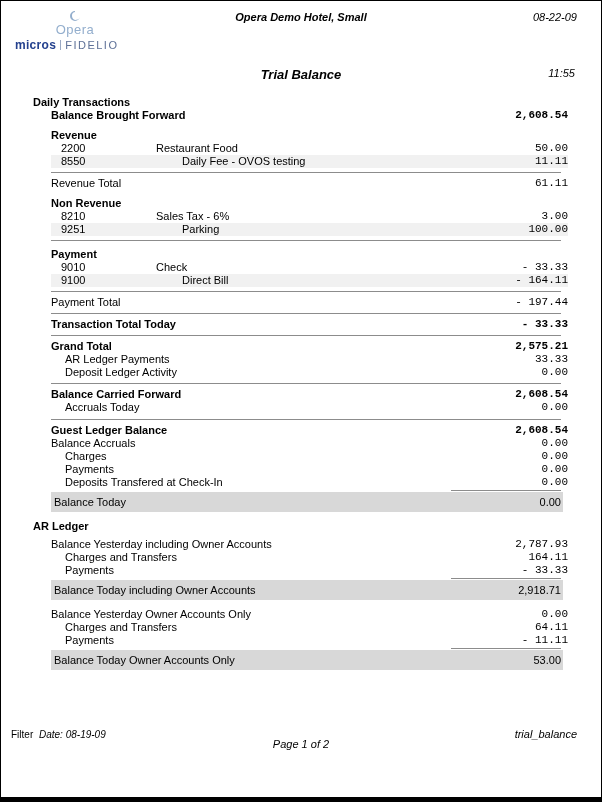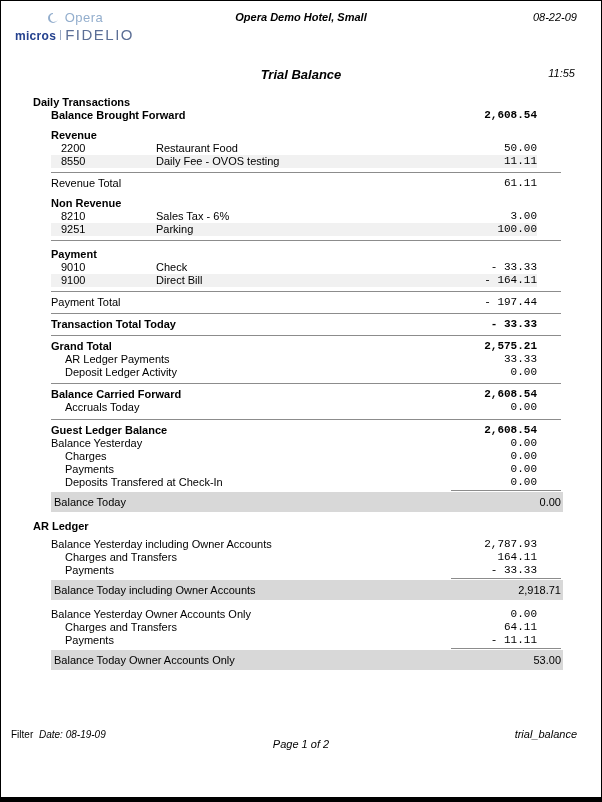--- a/index.html
+++ b/index.html
@@ -9,43 +9,43 @@
     width:600px; height:796px;
     border:1px solid #000;
     border-bottom:5px solid #000;
     background:#fff;
     overflow:hidden;
   }
 
   
   .report-header { position:relative; height:66px; }
   .logo { position:absolute; left:14px; top:9px; width:120px; }
-  .logo-opera { display:flex; align-items:center; justify-content:center; gap:6px;
-                color:#93aecd; font-size:13px; letter-spacing:.5px; }
+  .logo-opera { display:flex; align-items:center; justify-content:center; gap:0;
+                color:#93aecd; font-size:13px; letter-spacing:.5px;flex-direction:column; }
   .logo-micros-line { display:flex; align-items:baseline; margin-top:1px; }
   .logo-micros { color:#24418e; font-weight:bold; font-size:12px; letter-spacing:.3px; }
   .logo-div { width:1px; height:10px; background:#9aa9c4; margin:0 4px; align-self:center; }
-  .logo-fidelio { color:#5c6f96; font-size:15px; letter-spacing:1.5px; }
+  .logo-fidelio { color:#5c6f96; font-size:11px; letter-spacing:1.5px; }
   .hotel-name { text-align:center; font-weight:bold; font-style:italic; font-size:11px; padding-top:10px; }
   .report-date { position:absolute; right:24px; top:10px; font-style:italic; font-size:11px; }
   .title-row { position:relative; height:24px; }
   .report-title { text-align:center; font-weight:bold; font-style:italic; font-size:13px; }
   .report-time { position:absolute; right:26px; top:0; font-style:italic; font-size:11px; }
 
   
   .content { font-size:11px; }
   .trow { display:flex; align-items:center; height:13px; line-height:13px;
-          margin-left:50px; margin-right:64px; }
+          margin-left:50px; margin-right:33px; }
   .trow .amt { margin-left:auto; white-space:pre;font-family:Liberation Mono, monospace; }
   .sect  { margin-left:32px; font-weight:bold; }
   .b     { font-weight:bold; }
   .lbl2  { padding-left:14px; }
   .code  { width:105px; padding-left:10px; box-sizing:border-box; }
   .desc  { }
-  .shaded { background:#f1f1f1; }
+  .shaded { background:#f1f1f1;gap:26px; }
   .rule { height:1px; background:#8c8c8c; margin:4px 40px 4px 50px; }
   .shortline { height:1px; background:#8c8c8c; width:110px; margin:1px 40px 1px auto; }
   .bar { background:#d8d8d8; height:20px; display:flex; align-items:center;
          margin-left:50px; margin-right:38px; padding-left:3px; padding-right:2px;
          box-sizing:border-box; }
   .bar .amt { margin-left:auto; }
 
   .mt5{margin-top:5px;} .mt7{margin-top:7px;} .mt8{margin-top:8px;}
   .mt20{margin-top:21px;}
 
@@ -176,21 +176,21 @@
       <span class="amt">0.00</span>
     </div>
 
     <div class="rule mt5"></div>
     <div class="trow b">
       <span>Guest Ledger Balance</span>
       <span class="amt">2,608.54</span>
     </div>
 
     <div class="trow">
-      <span>Balance Yesterday</span>
+      <span>Balance Accruals</span>
       <span class="amt">0.00</span>
     </div>
     <div class="trow">
       <span class="lbl2">Charges</span>
       <span class="amt">0.00</span>
     </div>
     <div class="trow">
       <span class="lbl2">Payments</span>
       <span class="amt">0.00</span>
     </div>

